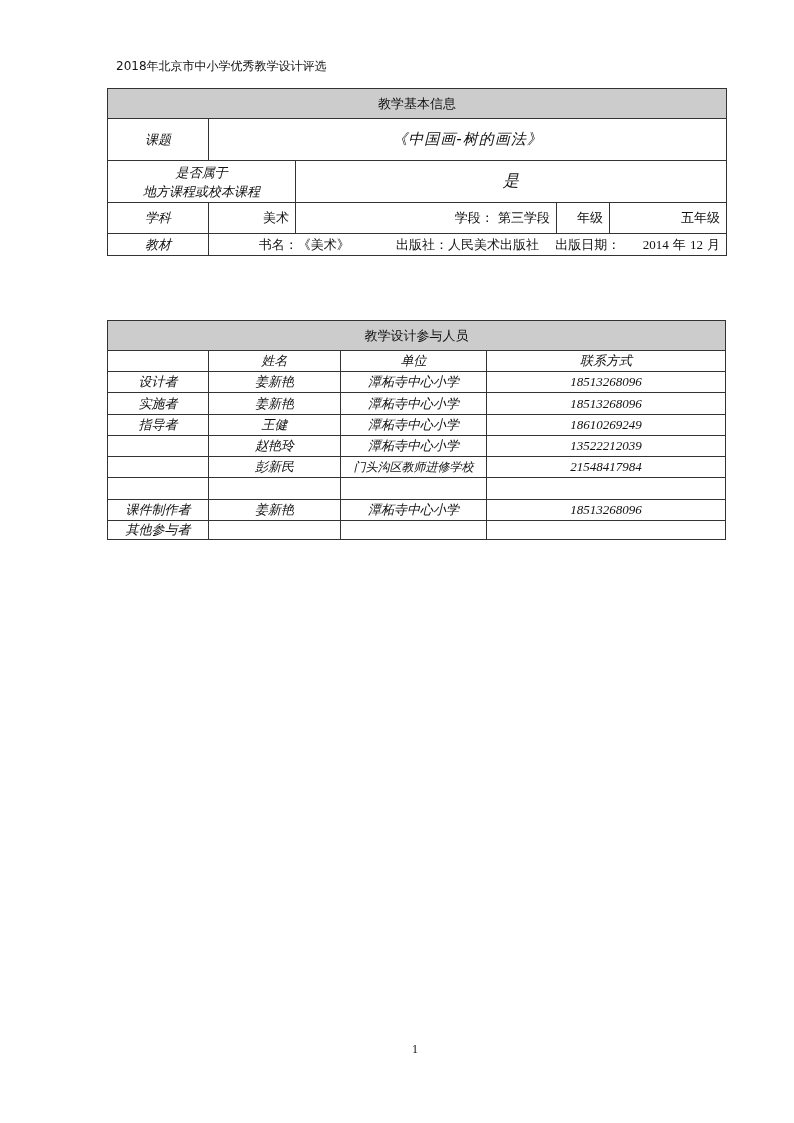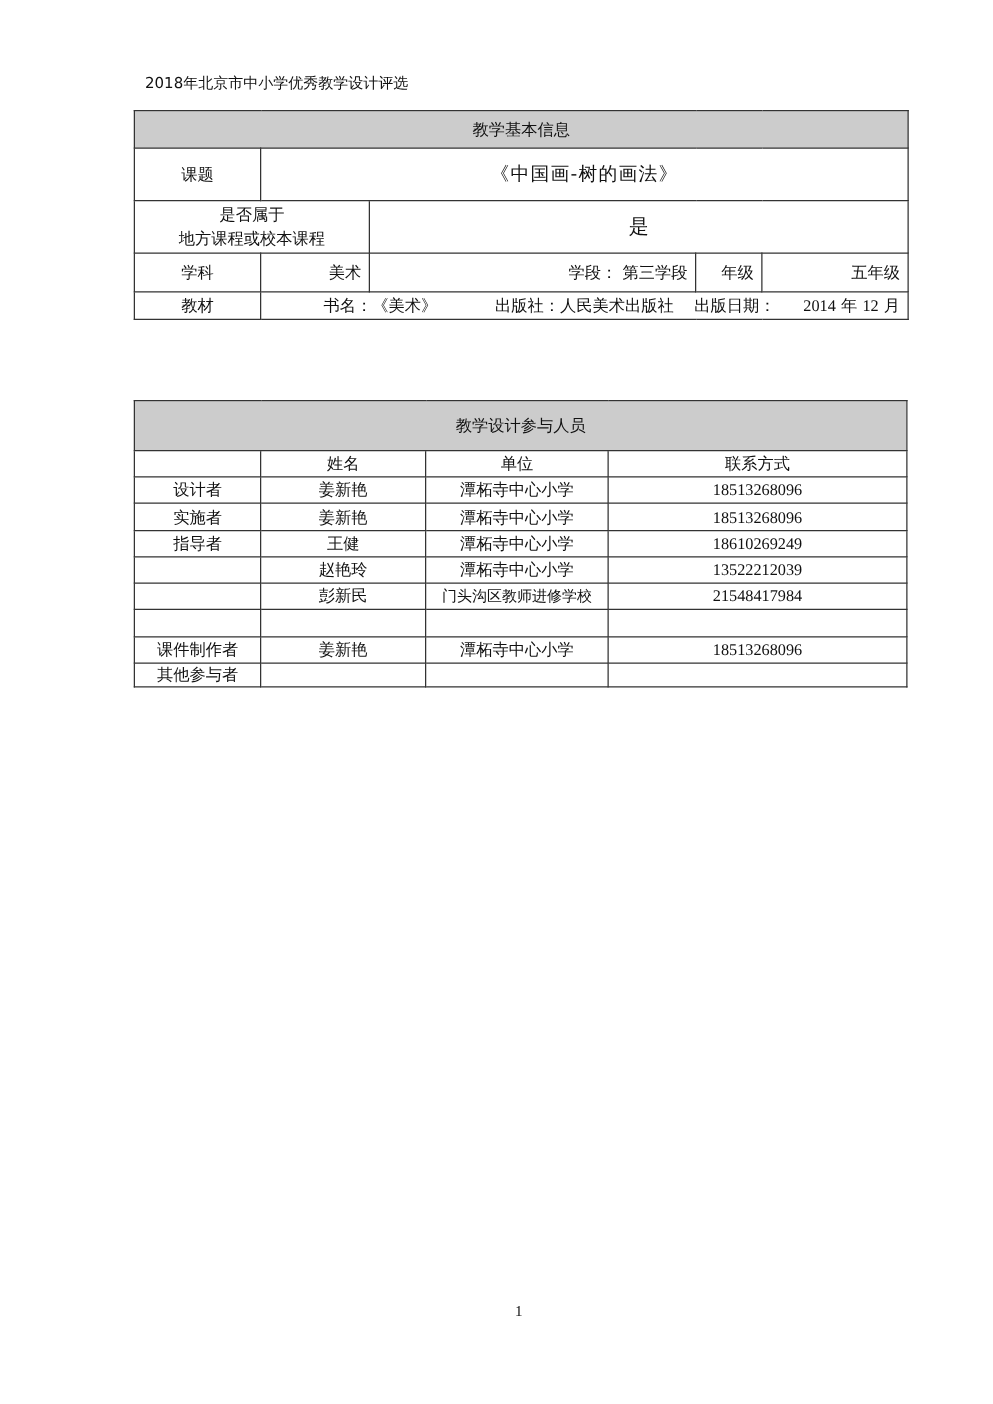--- a/index.html
+++ b/index.html
@@ -14,21 +14,21 @@
   }
   table.grid {
     position: absolute; border-collapse: collapse; table-layout: fixed;
     font-size: 13px;
   }
   table.grid td {
     border: 1px solid #333; padding: 0 6px; vertical-align: middle;
     overflow: hidden; white-space: nowrap;
   }
   .shaded { background: #cccccc; text-align: center; }
-  .c { text-align: center; }
+  .c { text-align: center; font-style: italic; }
   .l { text-align: right; }
   .mono { font-family: "Liberation Serif", serif; font-size: 13px; }
 
   #t1 { left: 107px; top: 88px; width: 619px; padding-left: 20px; }
   #t2 { left: 107px; top: 320px; width: 619px; }
 
   .title-cell { font-size: 15px; letter-spacing: 1px; }
   .big-yes { font-size: 16px; }
   .two-line { line-height: 19px; }
   .field-top { vertical-align: top !important; padding-top: 2px !important; }
@@ -94,21 +94,21 @@
   </table>
 
 <table id="t2" class="grid">
   <colgroup>
     <col style="width:101px">
       <col style="width:132px">
       <col style="width:146px">
       <col style="width:239px">
   </colgroup>
   <tbody>
-      <tr style="height:40px">
+      <tr style="height:30px">
     <td colspan="4" class="shaded">教学设计参与人员</td>
   </tr>
   <tr style="height:21px">
     <td class="c"></td>
     <td class="c">姓名</td>
     <td class="c">单位</td>
     <td class="c">联系方式</td>
   </tr>
   <tr style="height:21px">
     <td class="c">设计者</td>

